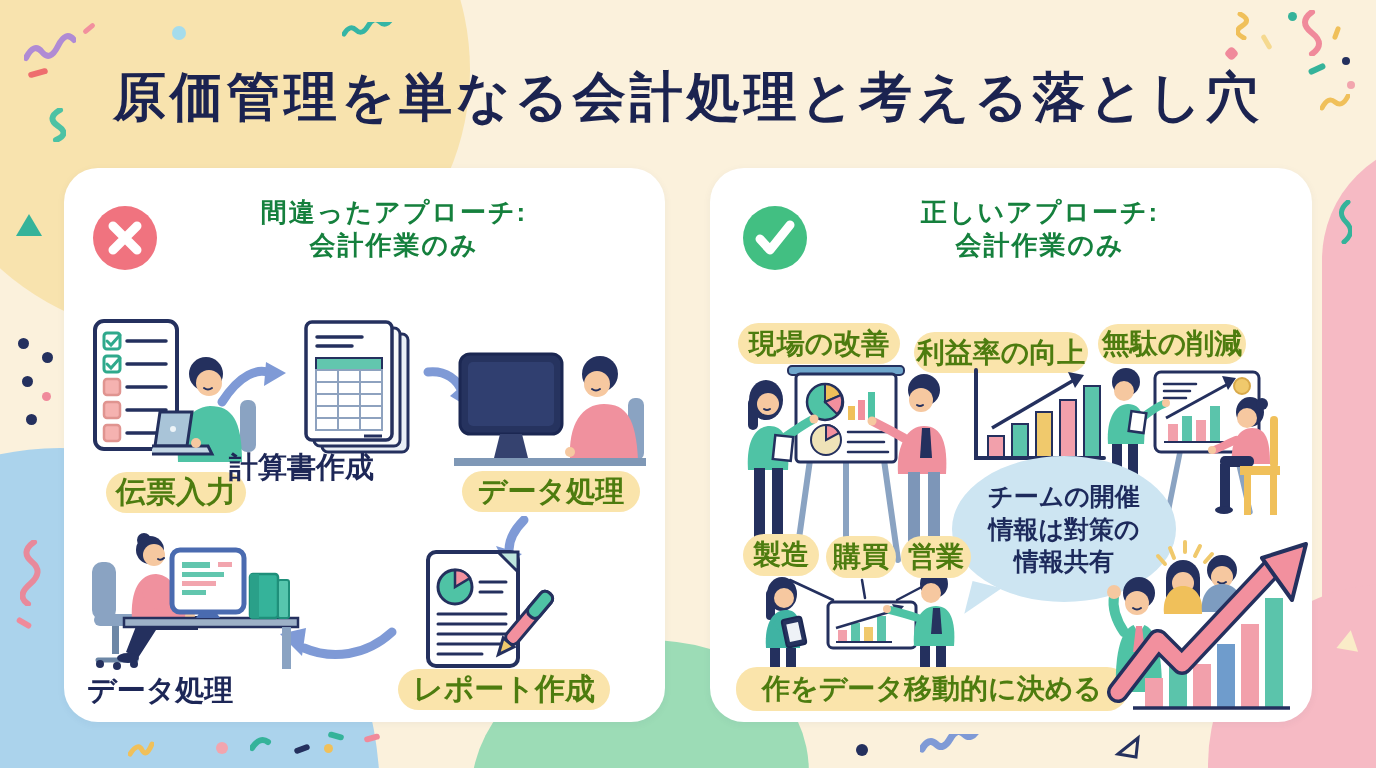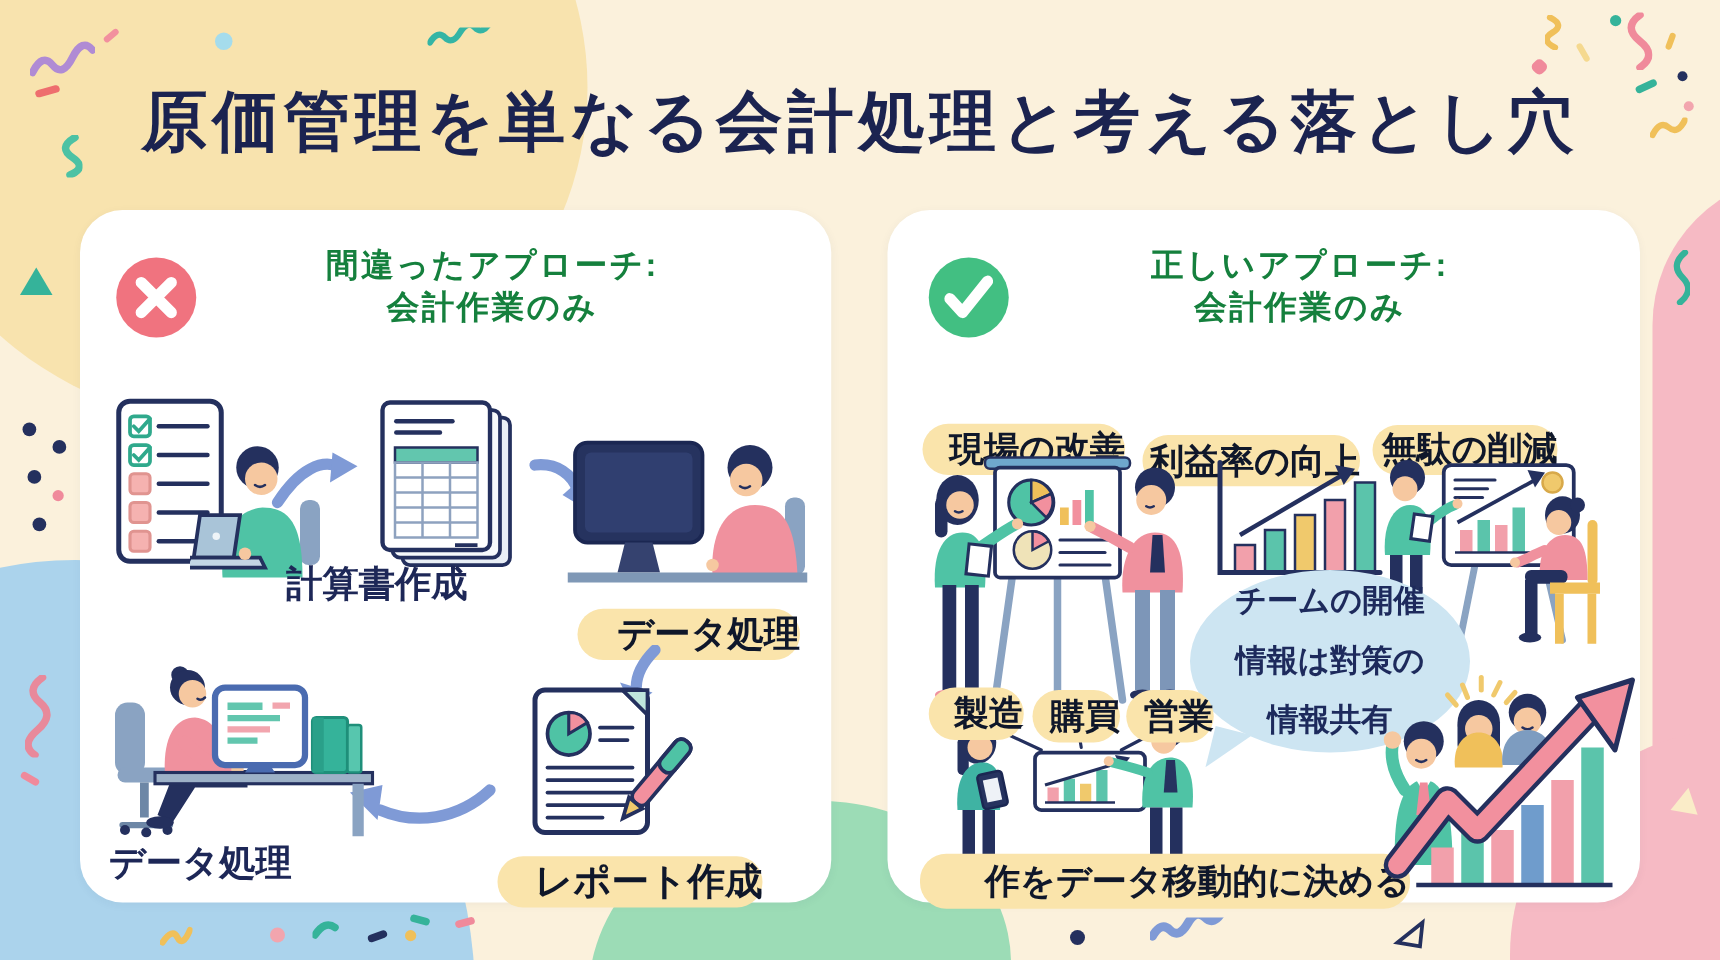--- a/index.html
+++ b/index.html
@@ -5,27 +5,27 @@
   html,body{margin:0;padding:0;background:#e8e8e8;}
   body{font-family:"Liberation Sans","DejaVu Sans",sans-serif;}
   .stage{position:relative;width:1376px;height:768px;background:#fbf1dc;overflow:hidden;}
   .blob{position:absolute;}
   .panel{position:absolute;top:168px;height:554px;background:#fff;border-radius:34px;box-shadow:0 2px 8px rgba(40,50,90,.05);z-index:1;}
   #panel-left{left:64px;width:601px;}
   #panel-right{left:710px;width:602px;}
   .title{position:absolute;left:0;right:0;top:62px;margin:0;text-align:center;font-size:53px;font-weight:800;letter-spacing:4px;color:#1b2350;z-index:2;}
   .badge{position:absolute;width:66px;height:66px;}
   .heading{position:absolute;text-align:center;color:#15803d;font-weight:800;font-size:26px;line-height:1.28;letter-spacing:2px;}
-  .pill{position:absolute;display:flex;align-items:center;justify-content:flex-end;background:#fae4ab;border-radius:21px;color:#0f172a;font-weight:800;white-space:nowrap;margin-top:16px;}
+  .pill{position:absolute;display:flex;align-items:center;justify-content:center;background:#fae4ab;border-radius:21px;color:#4d7c0f;font-weight:800;white-space:nowrap;}
   .plain-label{position:absolute;text-align:left;color:#1d2757;font-weight:800;white-space:nowrap;}
   .ill{position:absolute;}
   .dot{position:absolute;border-radius:50%;}
   .dash{position:absolute;border-radius:4px;}
   .tri{position:absolute;width:0;height:0;}
-  .bubble{position:absolute;background:#cde5f2;border-radius:50%;display:flex;flex-direction:column;align-items:center;justify-content:center;z-index:3;color:#1d2a5c;font-weight:800;font-size:25px;line-height:1.3;text-align:center;gap:15px;}
+  .bubble{position:absolute;background:#cde5f2;border-radius:50%;display:flex;flex-direction:column;align-items:center;justify-content:center;z-index:3;color:#1d2a5c;font-weight:800;font-size:25px;line-height:1.3;text-align:center;}
   .bubble .tail{position:absolute;left:16px;bottom:-16px;width:0;height:0;border-top:34px solid #cde5f2;border-right:30px solid transparent;transform:rotate(14deg);}.z3{z-index:3}.z4{z-index:4}.z5{z-index:5}
 </style>
 </head>
 <body>
 
 <div class="stage">
 
   <div class="blob" style="left:-90px;top:-200px;width:560px;height:540px;border-radius:50%;background:#f8e3ae;"></div>
   <div class="blob" style="left:-260px;top:448px;width:640px;height:700px;border-radius:50%;background:#abd3ec;"></div>
   <div class="blob" style="left:470px;top:642px;width:340px;height:280px;border-radius:50%;background:#9cdcb6;transform:rotate(-12deg);"></div>
@@ -174,20 +174,23 @@
       <circle cx="146" cy="24" r="18" fill="#24305e"></circle>
       <circle cx="143" cy="34" r="13" fill="#f6c8a0"></circle>
       <path d="M138,39 q4,3 8,0" stroke="#24305e" stroke-width="2" fill="none" stroke-linecap="round"></path>
       <rect x="6" y="4" width="102" height="80" rx="10" fill="#26335f" stroke="#1b2752" stroke-width="3"></rect>
       <rect x="14" y="12" width="86" height="64" rx="5" fill="#303f70"></rect>
       <polygon points="46,84 68,84 74,108 40,108" fill="#35426f"></polygon>
       <circle cx="116" cy="102" r="5" fill="#f6c8a0"></circle>
       <rect x="0" y="108" width="192" height="8" fill="#7f98b6"></rect>
     </svg>
 
+    <div class="pill" style="left:42px;top:304px;width:140px;height:41px;font-size:30px;">
+        <span>伝票入力</span>
+      </div>
     <div class="plain-label" style="left:165px;top:280px;width:220px;font-size:29px;"><span>計算書作成</span></div>
     <div class="pill" style="left:398px;top:303px;width:178px;height:41px;font-size:29px;">
         <span>データ処理</span>
       </div>
 
     <svg class="ill" style="left:430px;top:348px" width="40" height="52" viewBox="0 0 40 52">
       <path d="M30,4 C20,14 15,24 15,34" fill="none" stroke="#7f9ad6" stroke-width="9" stroke-linecap="round"></path>
       <polygon points="2,30 12,50 28,38" fill="#7f9ad6"></polygon>
     </svg>
 

